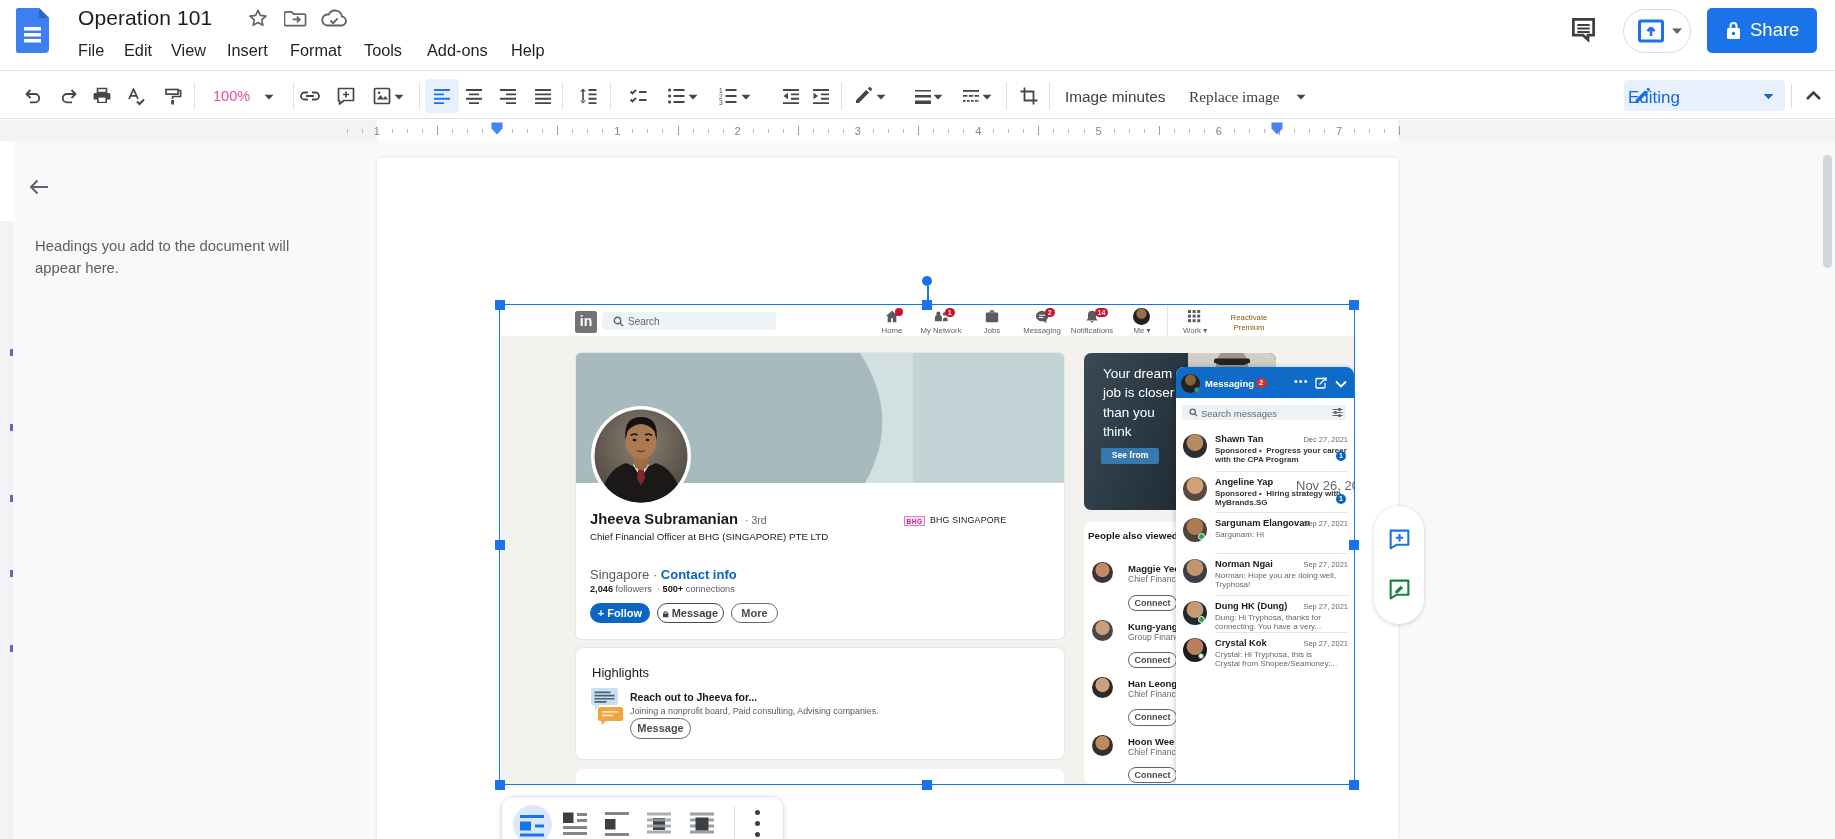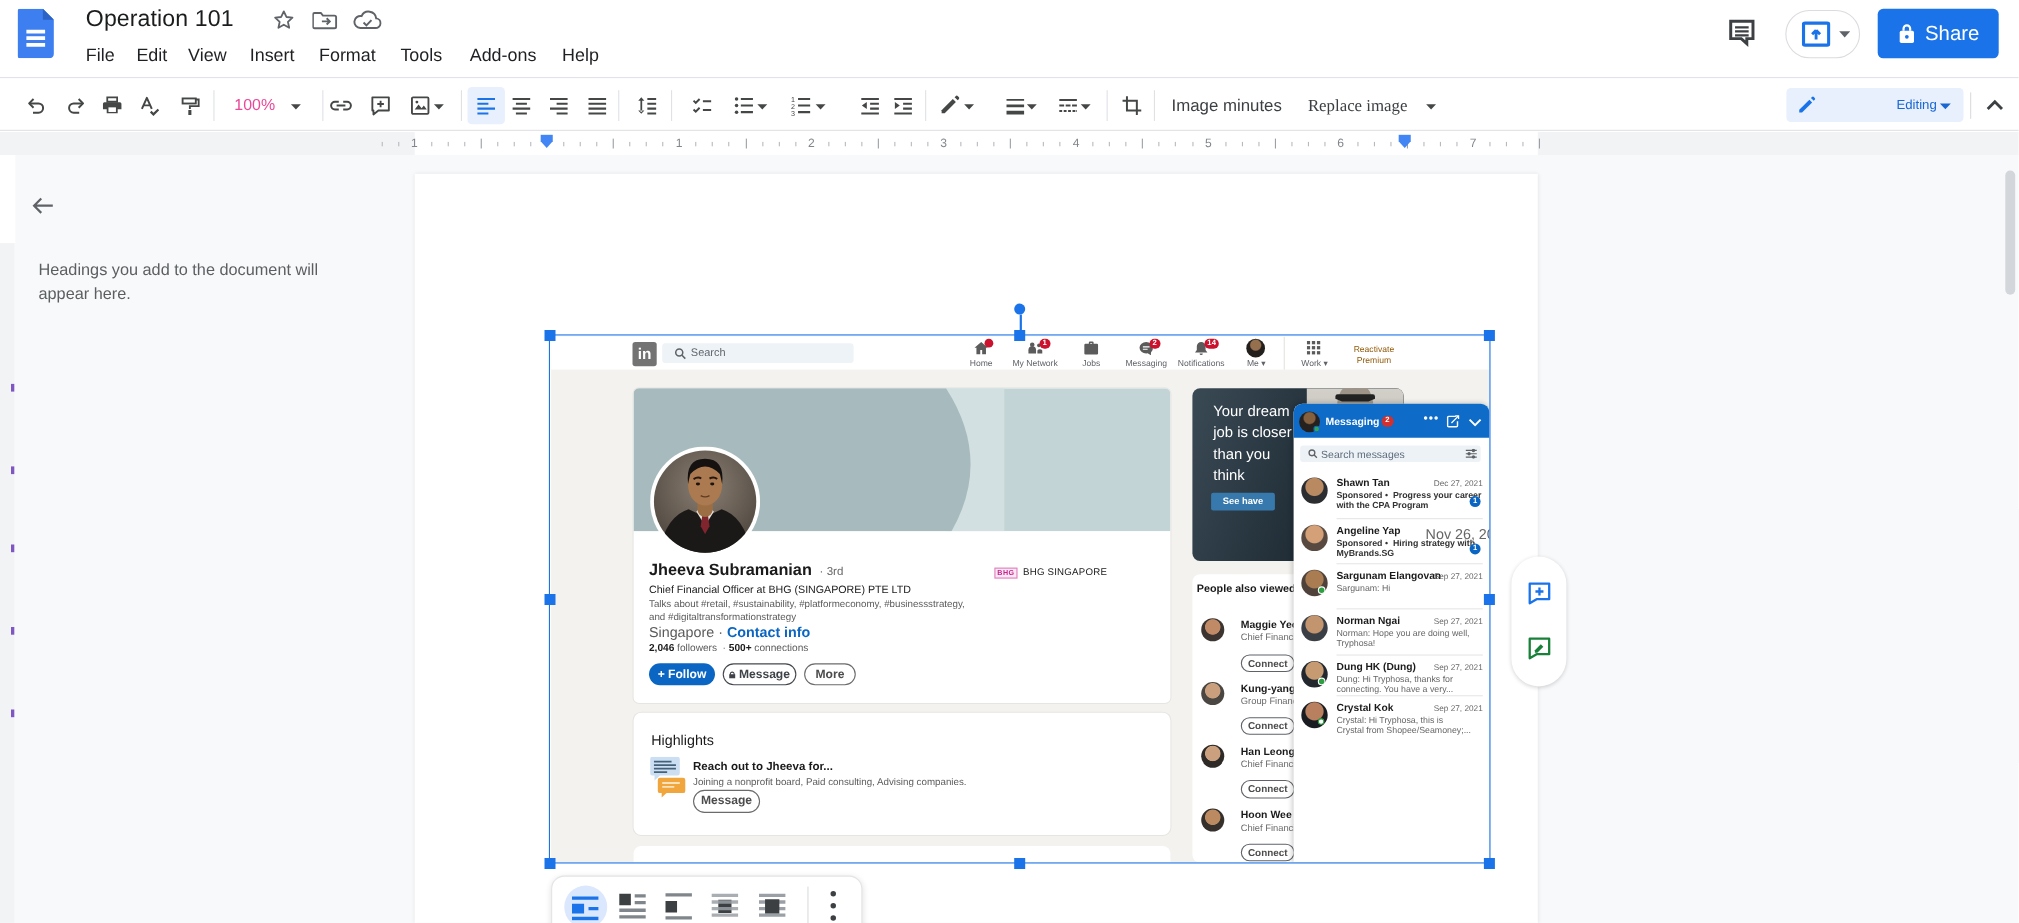--- a/index.html
+++ b/index.html
@@ -193,21 +193,21 @@
   <div class="abs" style="left:1189px;top:88px;font-size:15.3px;color:#3c4043;font-family:Liberation Serif, serif;">Replace image</div>
   <svg class="abs" style="left:1296px;top:94px" width="10" height="6" viewBox="0 0 10 6">
       <path d="M0.5 0.8 h9 L5 5.6z" fill="#444746"></path>
     </svg>
 
   <div class="abs" style="left:1624px;top:80px;width:161px;height:31px;background:#e8f0fe;border-radius:4px;"></div>
   <svg class="abs" style="left:1633px;top:87px" width="18" height="18" viewBox="0 0 20 20" fill="#1a73e8">
     <path d="M3 14.2 L13.2 4 l2.8 2.8 L5.8 17 H3z"></path>
       <path d="M14.8 2.4 l2.8 2.8 1-1a1.4 1.4 0 0 0 0-2 l-0.8-0.8 a1.4 1.4 0 0 0 -2 0z"></path>
   </svg>
-  <div class="abs" style="left:1724px;top:88px;font-size:12px;color:#1967d2;">Editing</div>
+  <div class="abs" style="left:1628px;top:88px;font-size:17px;color:#1967d2;">Editing</div>
   <svg class="abs" style="left:1763px;top:93px" width="11" height="7" viewBox="0 0 10 6">
       <path d="M0.5 0.8 h9 L5 5.6z" fill="#1967d2"></path>
     </svg>
   <div class="abs" style="left:1791px;top:84px;width:1px;height:24px;background:#dadce0;"></div>
   <svg class="abs" style="left:1805px;top:90px" width="17" height="11" viewBox="0 0 17 11" fill="none" stroke="#3c4043" stroke-width="2.6">
     <path d="M2 9 L8.5 2.5 L15 9"></path>
   </svg>
 
   <div class="abs" style="left:0;top:120px;width:1835px;height:21px;background:#f1f3f4;">
     <div class="abs" style="left:377px;top:0;width:1021px;height:21px;background:#fff;"></div>
@@ -390,21 +390,20 @@
 <ellipse cx="50" cy="35" rx="15.5" ry="18.5" fill="#ab7a50"></ellipse>
 <path d="M34.5 34 Q32 11 50 11 Q68 11 65.5 34 L63.5 25 Q57 18 50 18 Q43 18 36.5 25z" fill="#141110"></path>
 <path d="M39.5 29.5 q4-2.5 7-0.5 M54 29 q4-2 7 0.5" stroke="#241810" stroke-width="1.8" fill="none"></path>
 <ellipse cx="43.5" cy="34" rx="1.9" ry="1.3" fill="#1d130d"></ellipse>
 <ellipse cx="56.5" cy="34" rx="1.9" ry="1.3" fill="#1d130d"></ellipse>
 <path d="M46 44.5 q4 2.4 8 0" stroke="#5d3c24" stroke-width="1.3" fill="none"></path>
 </g>
 </svg>
   <div class="abs" style="left:89px;top:205px;font-size:14.8px;font-weight:bold;color:#1a1a1a;">Jheeva Subramanian <span style="font-weight:normal;font-size:10.5px;color:#666;">&nbsp;· 3rd</span></div>
   <div class="abs" style="left:89px;top:225px;font-size:9.7px;color:#1a1a1a;">Chief Financial Officer at BHG (SINGAPORE) PTE LTD</div>
-  <div class="abs" style="left:89px;top:238px;font-size:8.9px;line-height:11.8px;color:#5b5b5b;">Talks about #retail, #sustainability, #platformeconomy, #businessstrategy,<br>and #digitaltransformationstrategy</div>
   <div class="abs" style="left:89px;top:261px;font-size:13px;color:#5b5b5b;">Singapore · <span style="color:#0a66c2;font-weight:bold;">Contact info</span></div>
   <div class="abs" style="left:89px;top:277.5px;font-size:9.2px;color:#5b5b5b;"><b style="color:#1a1a1a;">2,046</b> followers &nbsp;· <b style="color:#1a1a1a;">500+</b> connections</div>
   <div class="abs" style="left:89px;top:296.5px;width:60px;height:20.5px;background:#0a66c2;border-radius:10.5px;color:#fff;font-weight:bold;font-size:11px;text-align:center;line-height:20.5px;">+ Follow</div>
   <div class="abs" style="left:156px;top:296.5px;width:67px;height:20.5px;border:1.5px solid #44484d;border-radius:10.5px;color:#3f4347;font-weight:bold;font-size:11px;text-align:center;line-height:18px;">🔒︎ Message</div>
   <div class="abs" style="left:230px;top:296.5px;width:47px;height:20.5px;border:1.5px solid #6b6b6b;border-radius:10.5px;color:#4c4c4c;font-weight:bold;font-size:11px;text-align:center;line-height:18px;">More</div>
   <div class="abs" style="left:403px;top:209.5px;width:21px;height:10.5px;background:#fce7f3;border:1px solid #e27fc0;font-size:6.5px;font-weight:bold;color:#c2258f;text-align:center;line-height:9px;letter-spacing:0.5px;">BHG</div>
   <div class="abs" style="left:429px;top:209px;font-size:8.8px;font-weight:normal;letter-spacing:0.2px;color:#1a1a1a;">BHG SINGAPORE</div>
   <div class="abs" style="left:75px;top:342px;width:488px;height:110.5px;background:#fff;border-radius:7px;box-shadow:0 0 0 1px rgba(0,0,0,0.05);"></div>
   <div class="abs" style="left:91px;top:359px;font-size:13px;color:#1a1a1a;">Highlights</div>
   <svg class="abs" style="left:90px;top:382px" width="34" height="38" viewBox="0 0 34 38">
@@ -419,21 +418,21 @@
   <div class="abs" style="left:75px;top:463.3px;width:488px;height:14.7px;background:#fff;border-radius:7px 7px 0 0;"></div>
   <div class="abs" style="left:583px;top:46.6px;width:192px;height:157px;border-radius:7px;overflow:hidden;background:linear-gradient(110deg,#3a4a55 0%,#222f39 55%,#161f27 100%);">
 <div class="abs" style="left:104px;top:0;width:88px;height:157px;background:linear-gradient(180deg,#d3d0ca 0%,#aba7a0 70%);"></div>
 <svg class="abs" style="left:104px;top:0" width="88" height="157" viewBox="0 0 88 157">
 <ellipse cx="44" cy="20" rx="16.5" ry="20" fill="#93897c"></ellipse>
 <path d="M27.5 18 Q27.5 -4 44 -4 Q60.5 -4 60.5 18z" fill="#9e9487"></path>
 <path d="M28 5.5 h32 a2 2 0 0 1 2 2 v2 l-6 2.5 h-24 l-6-2.5 v-2 a2 2 0 0 1 2-2z" fill="#222"></path>
 <path d="M12 75 Q20 50 37 46 L44 53 L51 46 Q68 50 76 75 L76 157 H12z" fill="#2a2e33"></path>
 </svg>
 <div class="abs" style="left:19px;top:11px;font-size:13.5px;line-height:19.5px;color:#fff;">Your dream<br>job is closer<br>than you<br>think</div>
-<div class="abs" style="left:17px;top:95.8px;width:58px;height:15.5px;background:#3779ad;border-radius:2px;color:#fff;font-size:8.5px;font-weight:bold;text-align:center;line-height:15.5px;">See have</div>
+<div class="abs" style="left:17px;top:95.8px;width:58px;height:15.5px;background:#3779ad;border-radius:2px;color:#fff;font-size:8.5px;font-weight:bold;text-align:center;line-height:15.5px;">See from</div>
 </div>
   <div class="abs" style="left:583px;top:215.7px;width:271px;height:262.3px;background:#fff;border-radius:7px;"></div>
   <div class="abs" style="left:587px;top:224px;font-size:9.8px;font-weight:bold;color:#1a1a1a;">People also viewed</div>
   <div class="abs" style="left:590.5px;top:256.1px;width:21px;height:21px;border-radius:50%;background:radial-gradient(circle at 50% 38%, #c08a66 0 40%, #3c3430 44%);"></div>
   <div class="abs" style="left:627px;top:257.3px;font-size:9.5px;font-weight:bold;color:#1a1a1a;">Maggie Yeo</div>
   <div class="abs" style="left:627px;top:268.1px;font-size:8.5px;color:#6b6b6b;">Chief Financia</div>
   <div class="abs" style="left:627px;top:288.5px;width:49px;height:16.5px;border:1.5px solid #5f6368;border-radius:9px;color:#4c4c4c;font-weight:bold;font-size:9px;text-align:center;line-height:14px;">Connect</div>
   <div class="abs" style="left:590.5px;top:313.5px;width:21px;height:21px;border-radius:50%;background:radial-gradient(circle at 50% 38%, #c99f7d 0 40%, #4a4642 44%);"></div>
   <div class="abs" style="left:627px;top:314.7px;font-size:9.5px;font-weight:bold;color:#1a1a1a;">Kung-yang C</div>
   <div class="abs" style="left:627px;top:325.5px;font-size:8.5px;color:#6b6b6b;">Group Financi</div>

